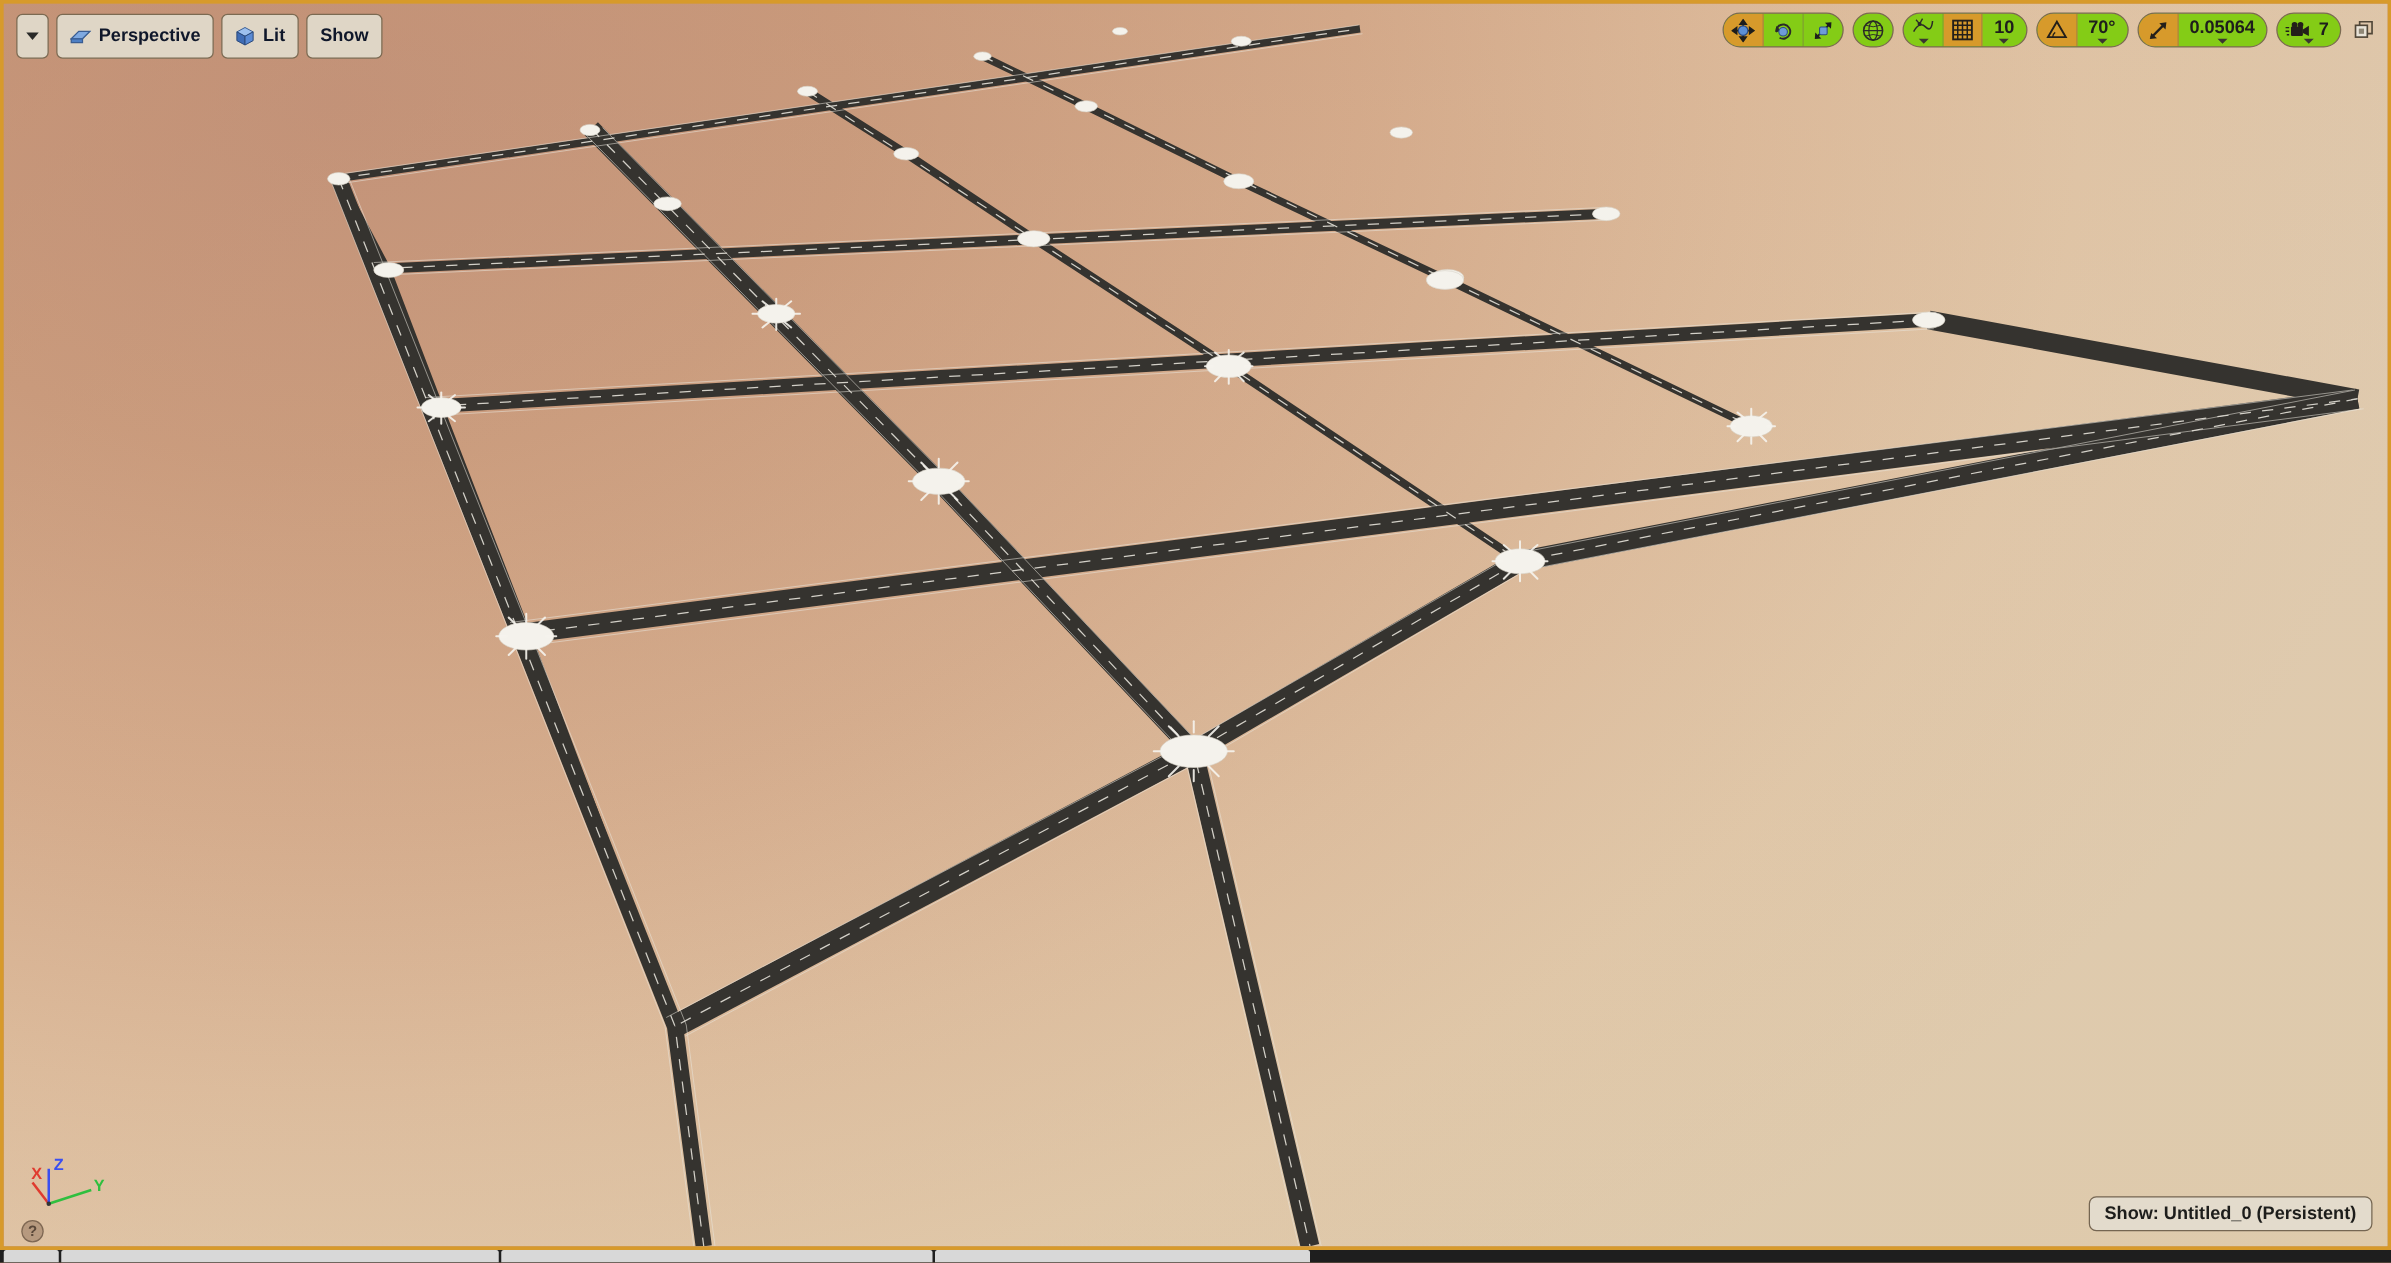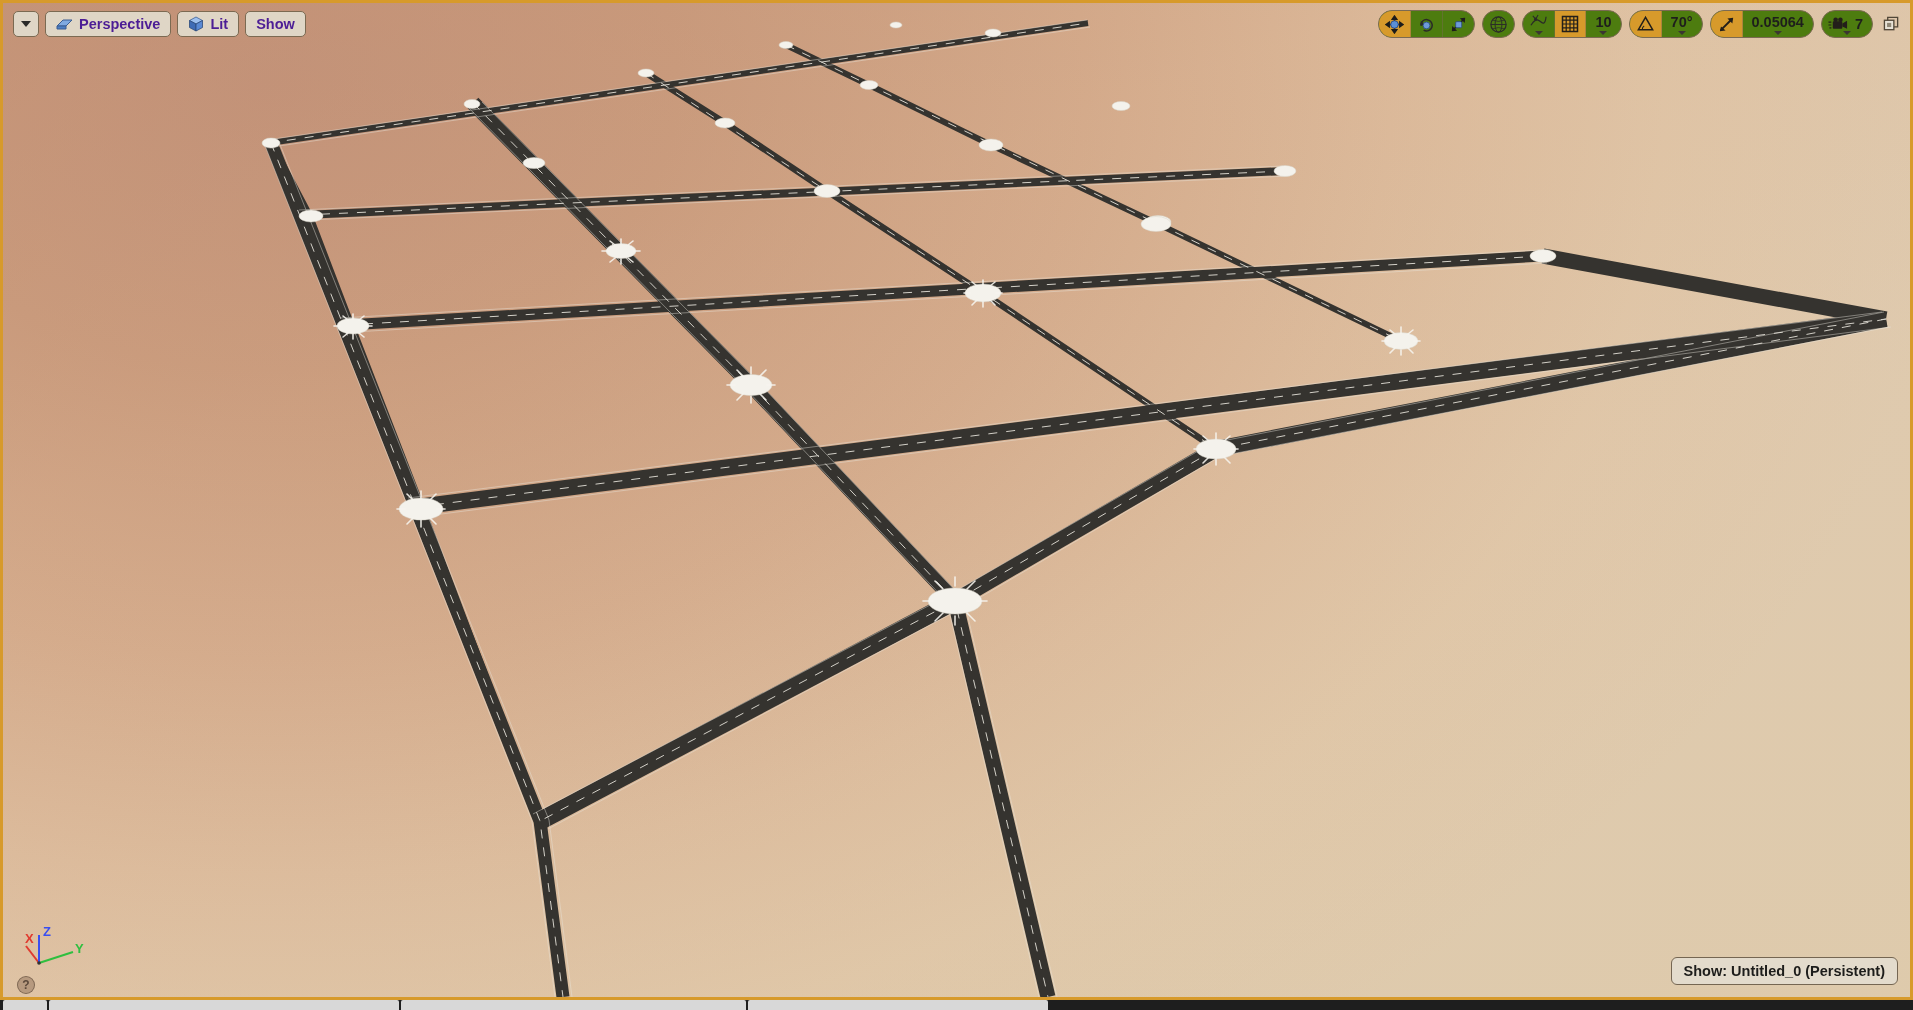--- a/index.html
+++ b/index.html
@@ -49,27 +49,27 @@
   .road-layer { position: absolute; inset: 0; }
   .road-layer svg { display: block; width: 100%; height: 100%; }
 
   
   .vp-bar-left {
     position: absolute; left: 10px; top: 8px;
     display: flex; align-items: center; gap: 6px;
     z-index: 20;
   }
   .vp-btn {
-    height: 26px;
+    height: 36px;
     display: flex; align-items: center; gap: 6px;
     padding: 0 10px;
     background: #dfd6c6;
     border: 1px solid #7b6a52;
     border-radius: 5px;
-    color: #4c1d95;
+    color: #0f172a;
     font-size: 14.5px;
     font-weight: bold;
     white-space: nowrap;
     cursor: pointer;
   }
   .vp-btn.icon-only { padding: 0 7px; }
 
   .caret-down {
     width: 0; height: 0;
     border-left: 5px solid transparent;
@@ -79,21 +79,21 @@
 
   
   .vp-bar-right {
     position: absolute; right: 8px; top: 7px;
     display: flex; align-items: center; gap: 7px;
     z-index: 20;
   }
   .tgroup {
     display: flex; align-items: stretch;
     height: 28px;
-    background: #4d7c0f;
+    background: #84cc16;
     border: 1px solid #7b6a52;
     border-radius: 14px;
     overflow: hidden;
   }
   .titem {
     display: flex; align-items: center; justify-content: center;
     gap: 3px;
     min-width: 30px;
     padding: 0 6px;
     cursor: pointer;

